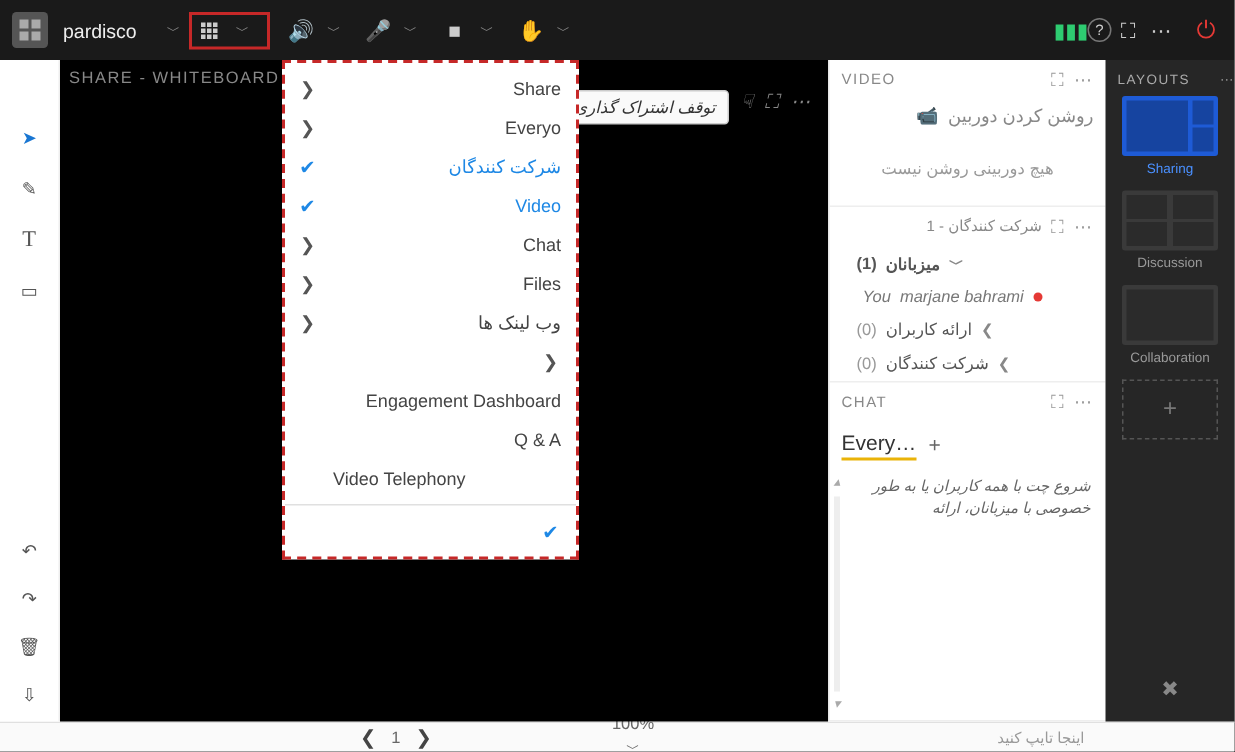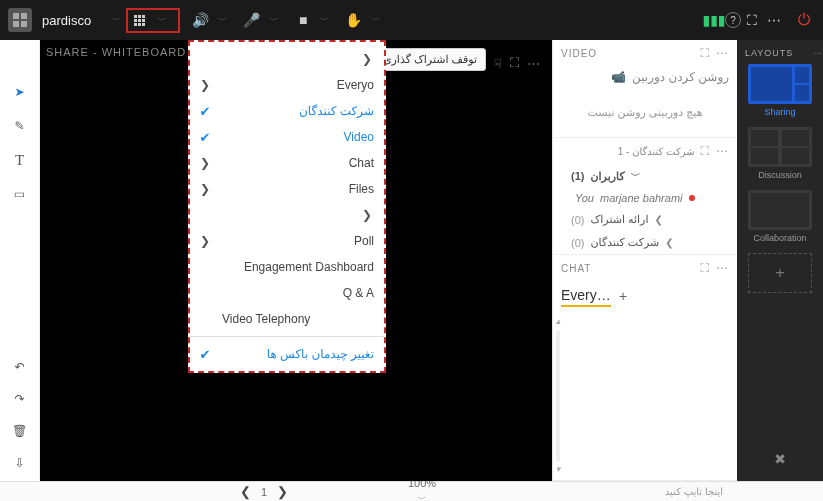--- a/index.html
+++ b/index.html
@@ -32,21 +32,21 @@
 
 .dropdown { position:absolute; top:0; left:148px; width:198px; border:2px dashed #c62828; background:#fff; padding:4px 0; }
 .ddrow { display:flex; align-items:center; justify-content:flex-end; height:26px; padding: 0 10px 0 8px; cursor:pointer; font-size:12px; color:#444; gap:10px; }
 .ddrow .arrow { color:#555; font-size:12px; width:14px; text-align:center; }
 .ddrow .check { color:#1e88e5; font-size:13px; width:14px; text-align:center; }
 .ddrow.blue { color:#1e88e5; }
 .ddrow.noicon .arrow, .ddrow.noicon .check { visibility:hidden; }
 .ddsep { height:1px; background:#e0e0e0; margin:4px 0; }
 
 
-.stopshare { position:absolute; top:8px; right:12px; display:flex; align-items:flex-end; gap:8px; }
+.stopshare { position:absolute; top:20px; right:12px; display:flex; align-items:flex-start; gap:8px;font-style:italic; }
 .stopshare .btn { border:1px solid #ccc; border-radius:3px; padding:4px 8px; font-size:11px; background:#fafafa; cursor:pointer; }
 .miniico { color:#888; font-size:13px; cursor:pointer; }
 
 
 .rightcol { width: 185px; border-left:1px solid #e5e5e5; background:#fff; display:flex; flex-direction:column; }
 .panel { border-bottom:1px solid #eee; }
 .panelhdr { display:flex; align-items:center; padding:6px 8px; font-size:10px; letter-spacing:1px; color:#888; }
 .panelhdr .title { flex:1; }
 .panelhdr .hico { color:#999; margin-left:6px; cursor:pointer; font-size:12px; }
 .camon { display:flex; justify-content:flex-end; align-items:center; gap:6px; padding:4px 8px; color:#888; cursor:pointer; }
@@ -164,20 +164,21 @@
     <div class="stopshare">
       <span class="btn">توقف اشتراک گذاری</span>
       <span class="miniico">☟</span>
       <span class="miniico">⛶</span>
       <span class="miniico">⋯</span>
     </div>
 
     <div class="dropdown">
       <div class="ddrow">
           <span class="arrow">❯</span>
+          <span style="flex:1;text-align:right">Share</span>
         </div>
       <div class="ddrow">
           <span class="arrow">❯</span>
           <span style="flex:1;text-align:right">Everyo</span>
         </div>
       <div class="ddrow blue">
           <span class="check">✔</span>
           <span style="flex:1;text-align:right">شرکت کنندگان</span>
         </div>
       <div class="ddrow blue">
@@ -187,41 +188,40 @@
       <div class="ddrow">
           <span class="arrow">❯</span>
           <span style="flex:1;text-align:right">Chat</span>
         </div>
       <div class="ddrow">
           <span class="arrow">❯</span>
           <span style="flex:1;text-align:right">Files</span>
         </div>
       <div class="ddrow">
           <span class="arrow">❯</span>
-        </div>
-      <div class="ddrow">
-          <span class="arrow">❯</span>
-          <span style="flex:1;text-align:right">Poll</span>
+          <span style="flex:1;text-align:right">وب لینک ها</span>
+        </div>
+      <div class="ddrow">
+          <span class="arrow">❯</span>
         </div>
       <div class="ddrow noicon">
           <span class="arrow">❯</span>
           <span style="flex:1;text-align:right">Engagement Dashboard</span>
         </div>
       <div class="ddrow noicon">
           <span class="arrow">❯</span>
           <span style="flex:1;text-align:right">Q &amp; A</span>
         </div>
       <div class="ddrow noicon">
           <span class="arrow">❯</span>
           <span style="flex:1;text-align:left">Video Telephony</span>
         </div>
       <div class="ddsep"></div>
       <div class="ddrow blue">
           <span class="check">✔</span>
-          <span style="flex:1;text-align:right">تغییر چیدمان باکس ها</span>
         </div>
     </div>
   </div>
 
   <div class="rightcol">
     <div class="panel">
       <div class="panelhdr">
         <span class="title">VIDEO</span>
         <span class="hico">⛶</span>
         <span class="hico">⋯</span>
@@ -234,51 +234,52 @@
     </div>
 
     <div class="panel plist">
       <div class="panelhdr">
         <span class="title" style="direction:rtl;text-align:right">شرکت کنندگان - 1</span>
         <span class="hico">⛶</span>
         <span class="hico">⋯</span>
       </div>
       <div class="sub host">
         <span class="chv">﹀</span>
-        <span>کاربران</span>
+        <span>میزبانان</span>
         <span>(1)</span>
       </div>
       <div class="user">
         <span class="dot"></span>
         <span>marjane bahrami</span>
         <span style="font-style:italic">You</span>
       </div>
       <div class="sub">
         <span class="chv">❯</span>
-        <span>ارائه اشتراک</span>
+        <span>ارائه کاربران</span>
         <span class="count">(0)</span>
       </div>
       <div class="sub">
         <span class="chv">❯</span>
         <span>شرکت کنندگان</span>
         <span class="count">(0)</span>
       </div>
     </div>
 
     <div class="panel chatpanel">
       <div class="panelhdr">
         <span class="title">CHAT</span>
         <span class="hico">⛶</span>
         <span class="hico">⋯</span>
       </div>
       <div class="chattabs">
         <span class="chattab">Everyo...</span>
         <span class="chatplus">+</span>
       </div>
       <div class="chatbody">
+        <span>شروع چت با همه کاربران یا به طور خصوصی با میزبانان، ارائه</span>
         <div class="scroll">
             <span>▴</span>
             <div class="track"></div>
             <span>▾</span>
           </div>
       </div>
     </div>
   </div>
 
   <div class="layouts">

